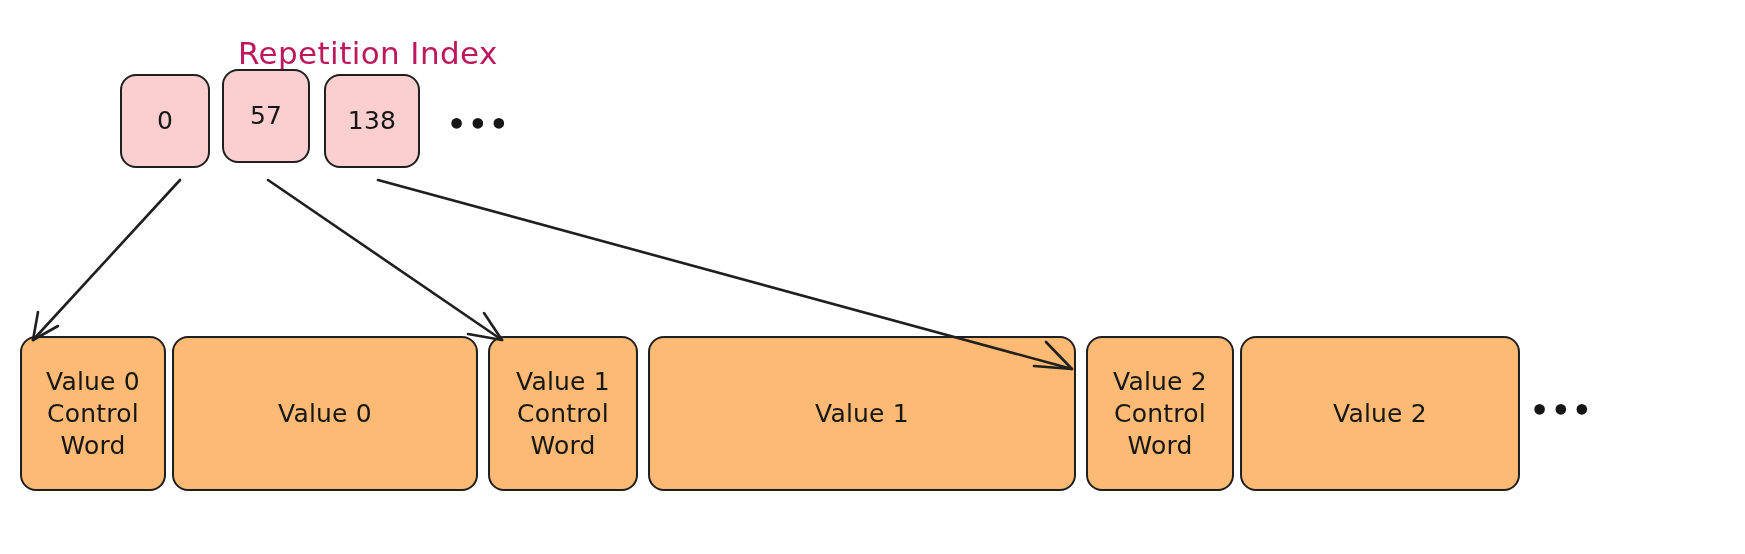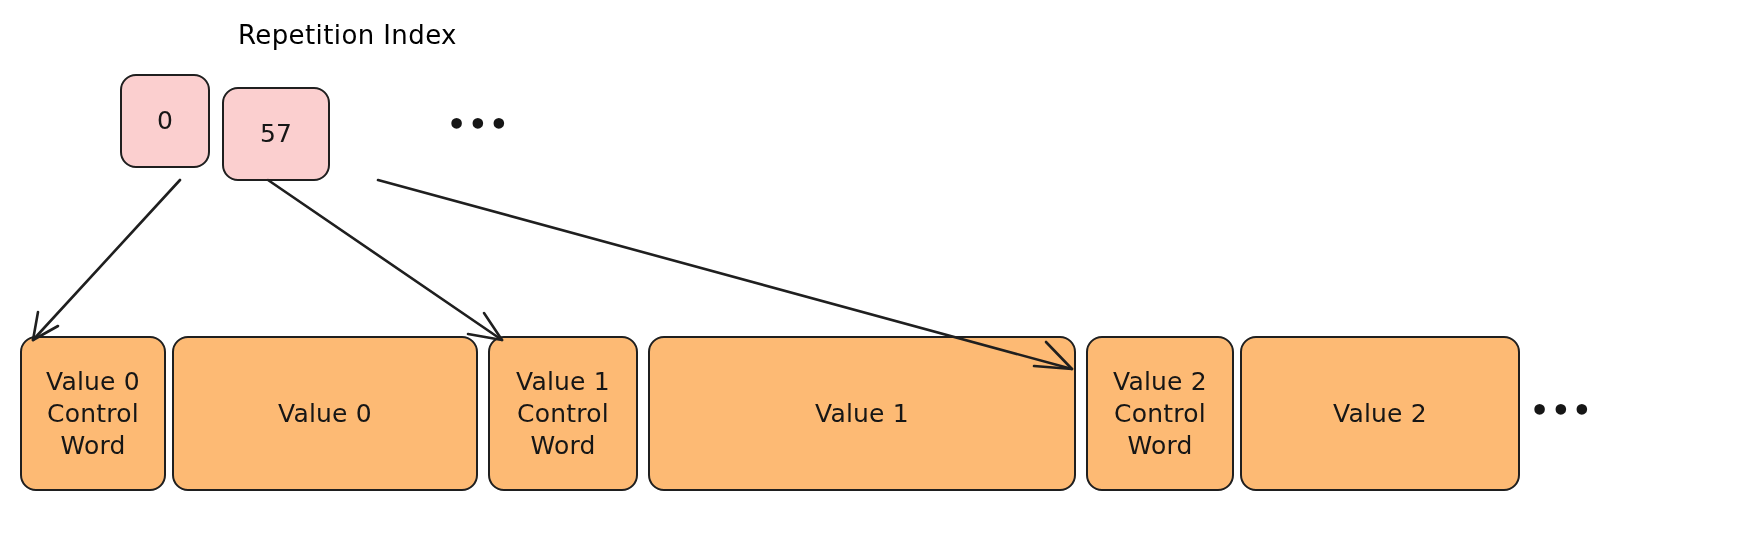--- a/index.html
+++ b/index.html
@@ -39,25 +39,26 @@
   }
   .node.pink {
     background: #fbcfcf;
   }
   .node.blue {
     background: #fdba74;
   }
   .title-label {
     position: absolute;
     font-family: "DejaVu Sans", sans-serif;
-    font-size: 26px;
-    color: #000000;
+    font-size: 31px;
+    color: #be185d;
     letter-spacing: 0.4px;
     white-space: nowrap;
     user-select: none;
+    margin-top: 15px;
   }
   .ellipsis {
     position: absolute;
     font-family: "DejaVu Sans", sans-serif;
     font-size: 30px;
     font-weight: 700;
     color: #161616;
     letter-spacing: 2px;
     line-height: 1;
     user-select: none;
@@ -72,21 +73,22 @@
   }
 </style>
 </head>
 <body>
 
 <div id="diagram-root">
 
   <div class="title-label" style="left:238px; top:20px;">Repetition Index</div>
 
   <div class="node pink" style="left:120px; top:74px; width:90px; height:94px;">0</div>
-  <div class="node pink" style="left:222px; top:87px; width:108px; height:94px;">57</div>
+  <div class="node pink" style="left:222px; top:69px; width:88px; height:94px;">57</div>
+  <div class="node pink" style="left:324px; top:74px; width:96px; height:94px;">138</div>
   <div class="ellipsis" style="left:447px; top:110px;">•••</div>
 
   <div class="node blue" style="left:20px;   top:336px; width:146px; height:155px;">Value 0
 Control
 Word</div>
   <div class="node blue" style="left:172px;  top:336px; width:306px; height:155px;">Value 0</div>
   <div class="node blue" style="left:488px;  top:336px; width:150px; height:155px;">Value 1
 Control
 Word</div>
   <div class="node blue" style="left:648px;  top:336px; width:428px; height:155px;">Value 1</div>

